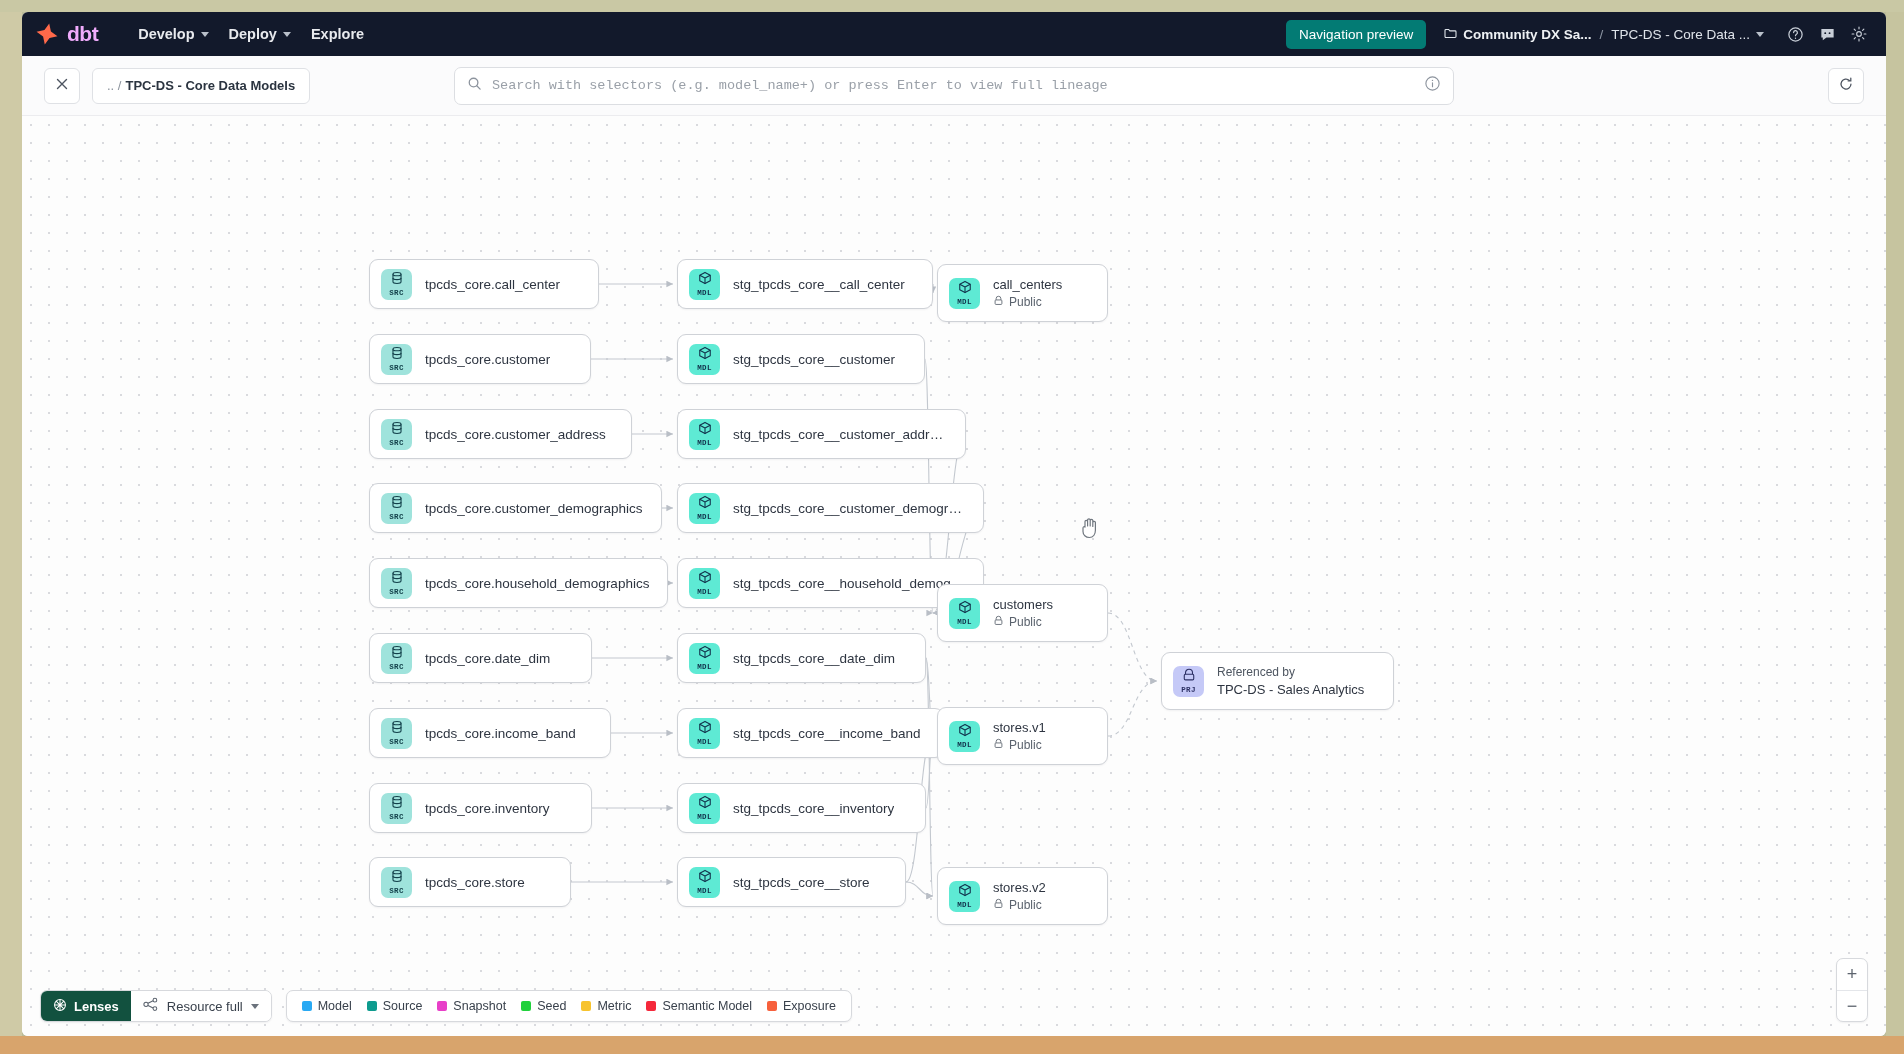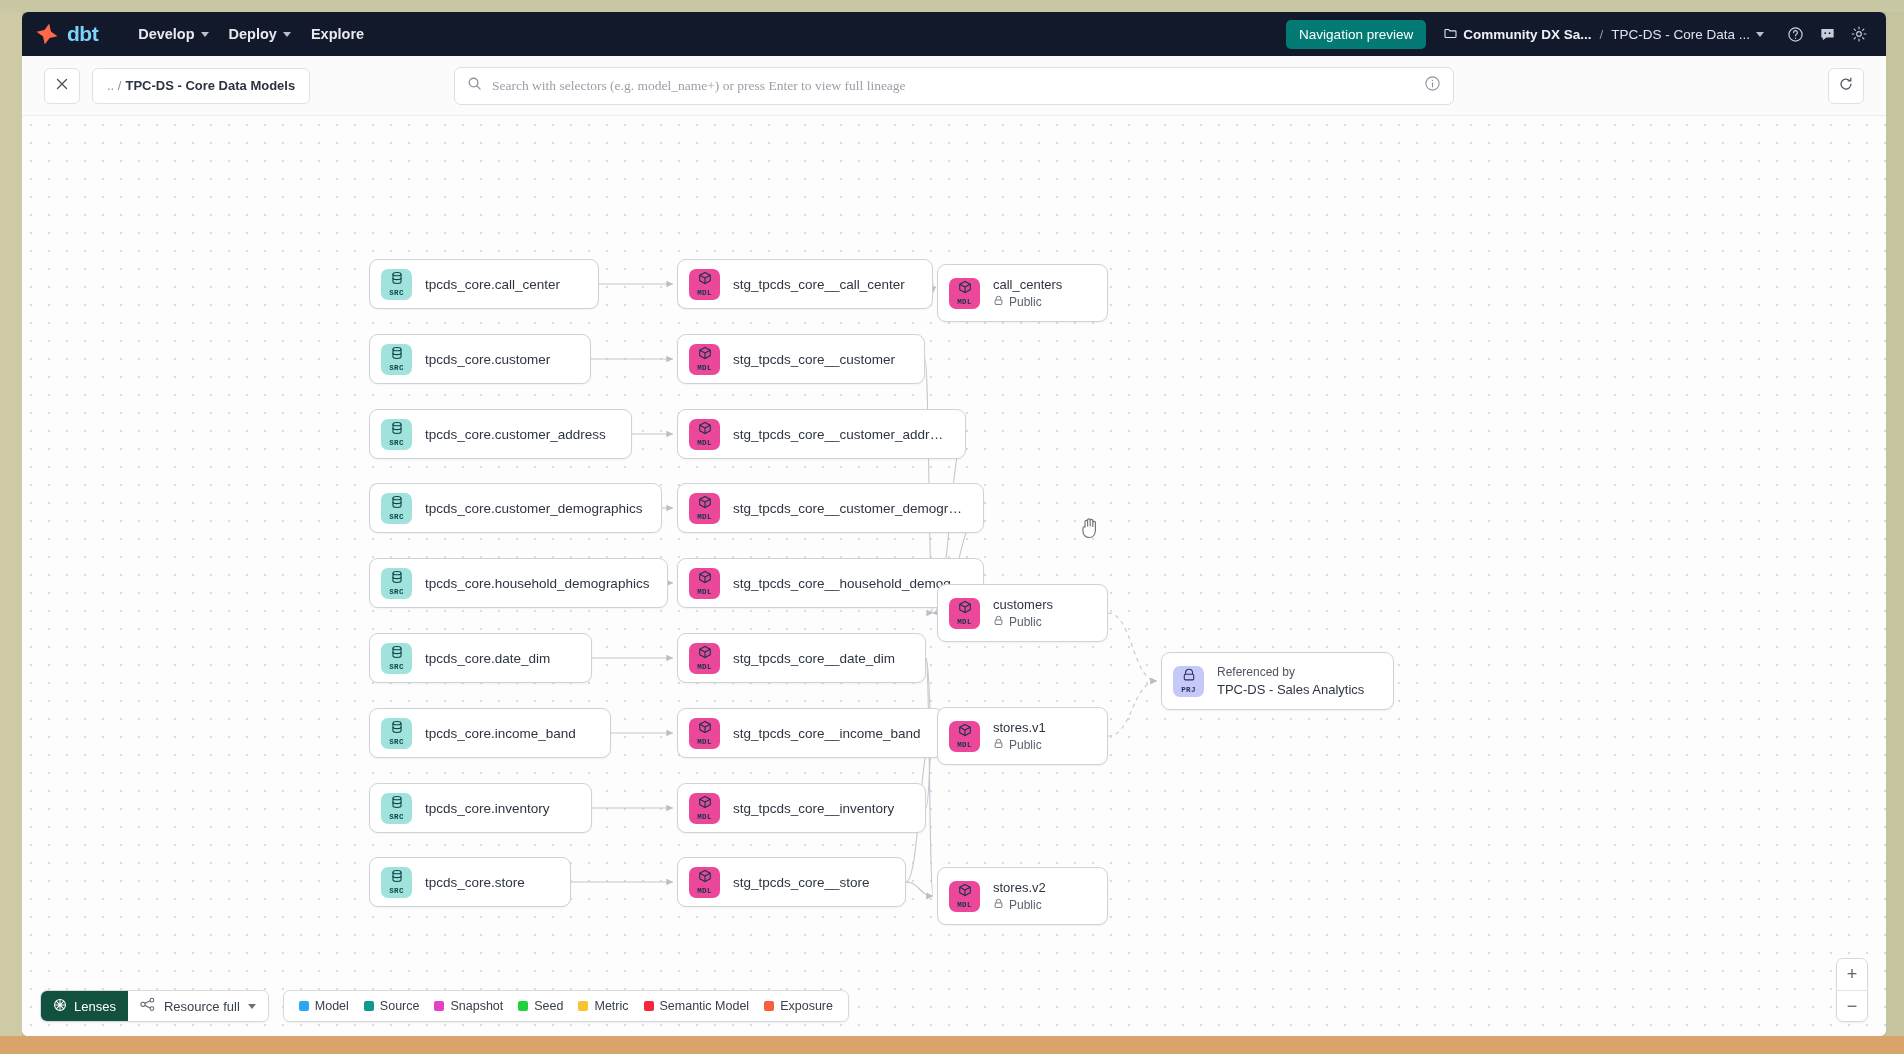--- a/index.html
+++ b/index.html
@@ -34,21 +34,21 @@
   
   .topnav {
     height:44px; flex:0 0 44px;
     background:#12192b;
     display:flex; align-items:center;
     padding:0 14px 0 12px;
     color:#fff;
   }
   .logo { display:flex; align-items:center; gap:7px; margin-right:30px; }
   .logo-mark { width:26px; height:26px; position:relative; }
-  .logo-text { font-size:21px; font-weight:bold; letter-spacing:-0.5px; color:#7dd3fc; }
+  .logo-text { font-size:21px; font-weight:bold; letter-spacing:-0.5px; color:#f0abfc; }
   .nav-item {
     font-size:14.5px; font-weight:bold; color:#e8eaee;
     padding:0 10px; display:flex; align-items:center; gap:6px;
     cursor:pointer; height:44px;justify-content:center;
   }
   .caret { width:0;height:0;border-left:4px solid transparent;border-right:4px solid transparent;border-top:5px solid #b9c0ca; display:inline-block; }
   .topnav-spacer { flex:1 1 auto; }
   .preview-btn {
     background:#037b74; color:#fff; font-size:13.5px; font-weight:normal;
     padding:7px 13px; border-radius:5px; cursor:pointer; white-space:nowrap;
@@ -82,21 +82,21 @@
   .chip .dots { color:#8d949e; font-weight:normal; margin-right:4px; }
   .search-wrap {
     position:absolute; left:50%; transform:translateX(-50%);
     width:1000px; height:38px;
     display:flex; align-items:center;
     border:1px solid #dcdee2; border-radius:7px; background:#fff;
     padding:0 12px;
   }
   .search-wrap input {
     flex:1 1 auto; border:none; outline:none; font-size:13.5px;
-    color:#2b3440; font-family:Liberation Serif, serif; padding-left:10px; background:transparent;
+    color:#2b3440; font-family:Liberation Mono, monospace; padding-left:10px; background:transparent;
   }
   .search-wrap input::placeholder { color:#9aa0a8; }
   .refresh-btn {
     position:absolute; right:22px;
     width:36px;height:36px;border:1px solid #dfe1e5;border-radius:6px;background:#fff;
     display:flex;align-items:center;justify-content:center;cursor:pointer;
   }
 
   
   .canvas {
@@ -120,21 +120,21 @@
     cursor:pointer;
   }
   .badge {
     width:31px; height:31px; border-radius:7px;
     display:flex; flex-direction:column; align-items:center; justify-content:center;
     flex:0 0 31px; margin-right:13px;
   }
   .badge .bico { line-height:1; display:block; margin-bottom:1px; }
   .badge .btxt { font-size:7.5px; font-weight:bold; letter-spacing:0.3px; font-family:"Liberation Mono", monospace; }
   .badge.src { background:#9fe3dc; color:#12404a; }
-  .badge.mdl { background:#ec4899; color:#12344d; }
+  .badge.mdl { background:#5eead4; color:#12344d; }
   .badge.prj { background:#c5c9f7; color:#2b2f63; }
   .node-label {
     font-size:13.5px; color:#2e3541; white-space:nowrap;
     overflow:hidden; text-overflow:ellipsis;
   }
   .node-lines { display:flex; flex-direction:column; gap:3px; min-width:0; }
   .node-sub { font-size:12px; color:#5a626d; display:flex; align-items:center; gap:5px; }
   .node-title2 { font-size:13px; color:#2e3541; white-space:nowrap; }
   .node-sub2 { font-size:13px; color:#2e3541; white-space:nowrap; }
 
@@ -144,21 +144,21 @@
     display:flex; align-items:center; gap:14px; z-index:6;
   }
   .lens-group {
     display:flex; align-items:center; height:32px;
     border:1px solid #d7d9dd; border-radius:7px; overflow:hidden; background:#fff;
     box-shadow:0 1px 2px rgba(20,25,35,.06);
   }
   .lens-btn {
     background:#12513f; color:#fff; height:100%;
     display:flex; align-items:center; gap:7px;
-    padding:0 12px; font-size:13px; font-weight:normal; cursor:pointer;
+    padding:0 12px; font-size:13px; font-weight:bold; cursor:pointer;
   }
   .restype-btn {
     height:100%; display:flex; align-items:center; gap:8px;
     padding:0 12px; font-size:13px; color:#39414c; cursor:pointer; background:#fff;
   }
   .legend {
     display:flex; align-items:center; gap:15px; height:32px;
     border:1px solid #d7d9dd; border-radius:7px; background:#fff;
     padding:4px 15px; box-shadow:0 1px 2px rgba(20,25,35,.06);
   }

